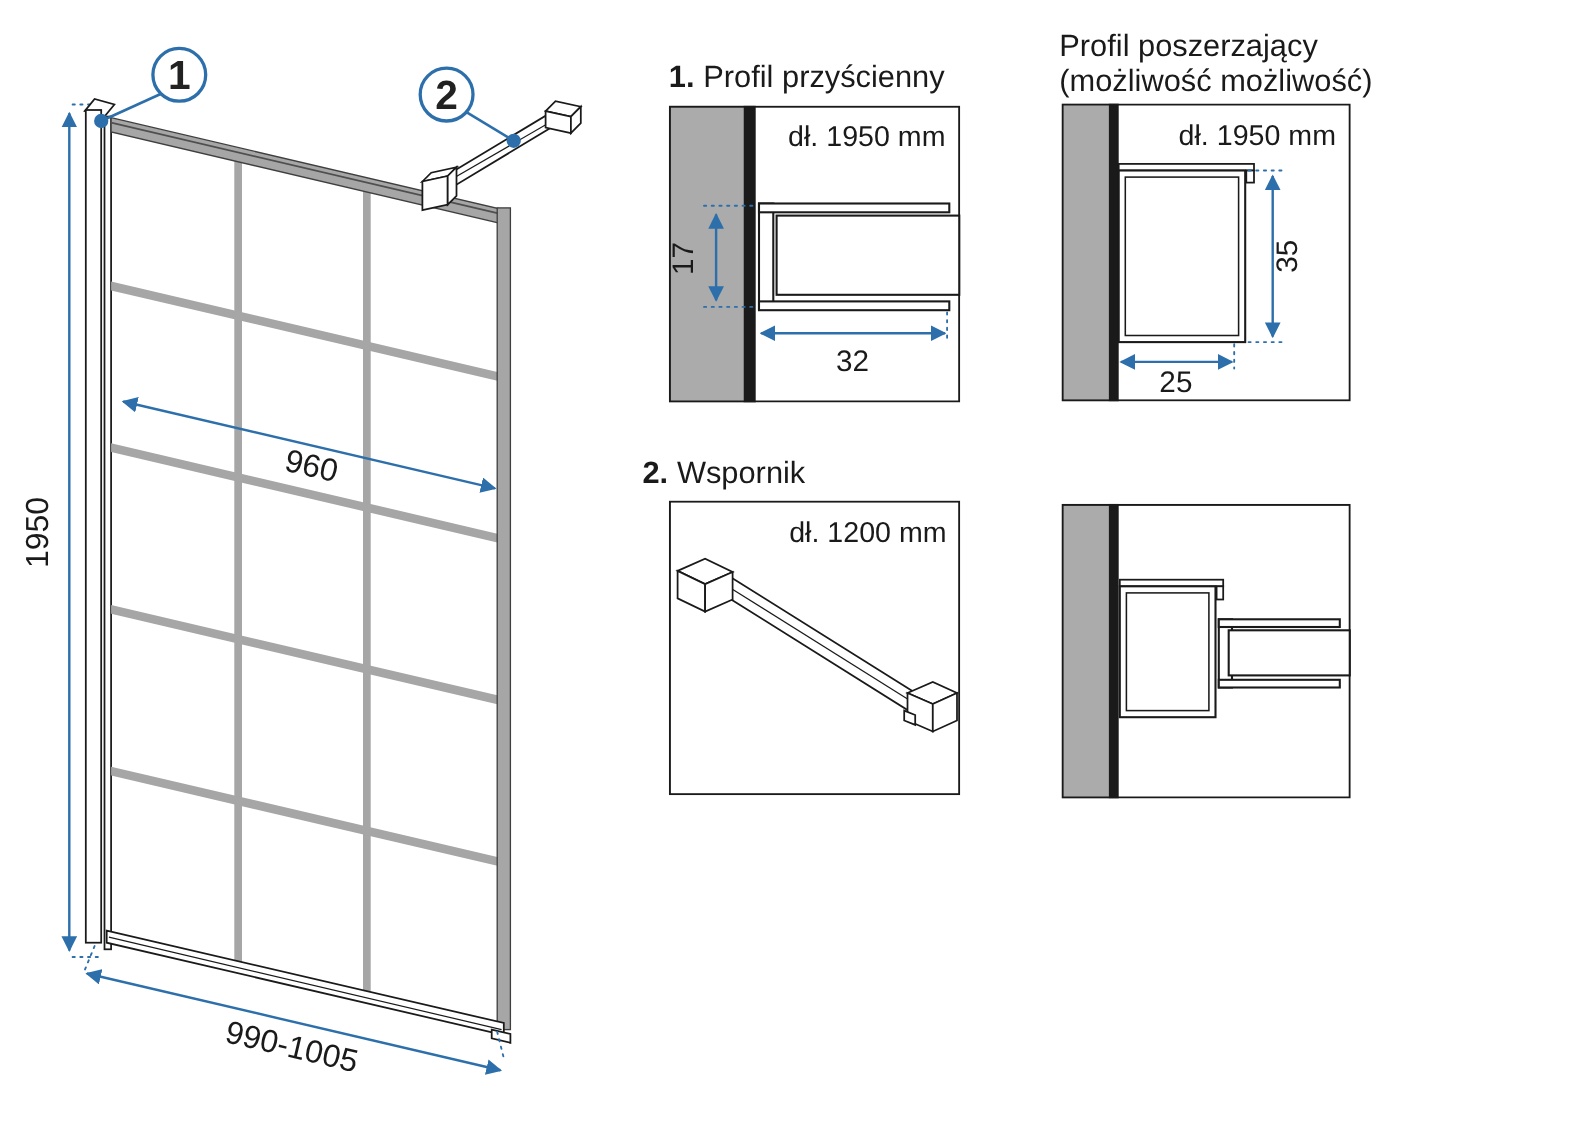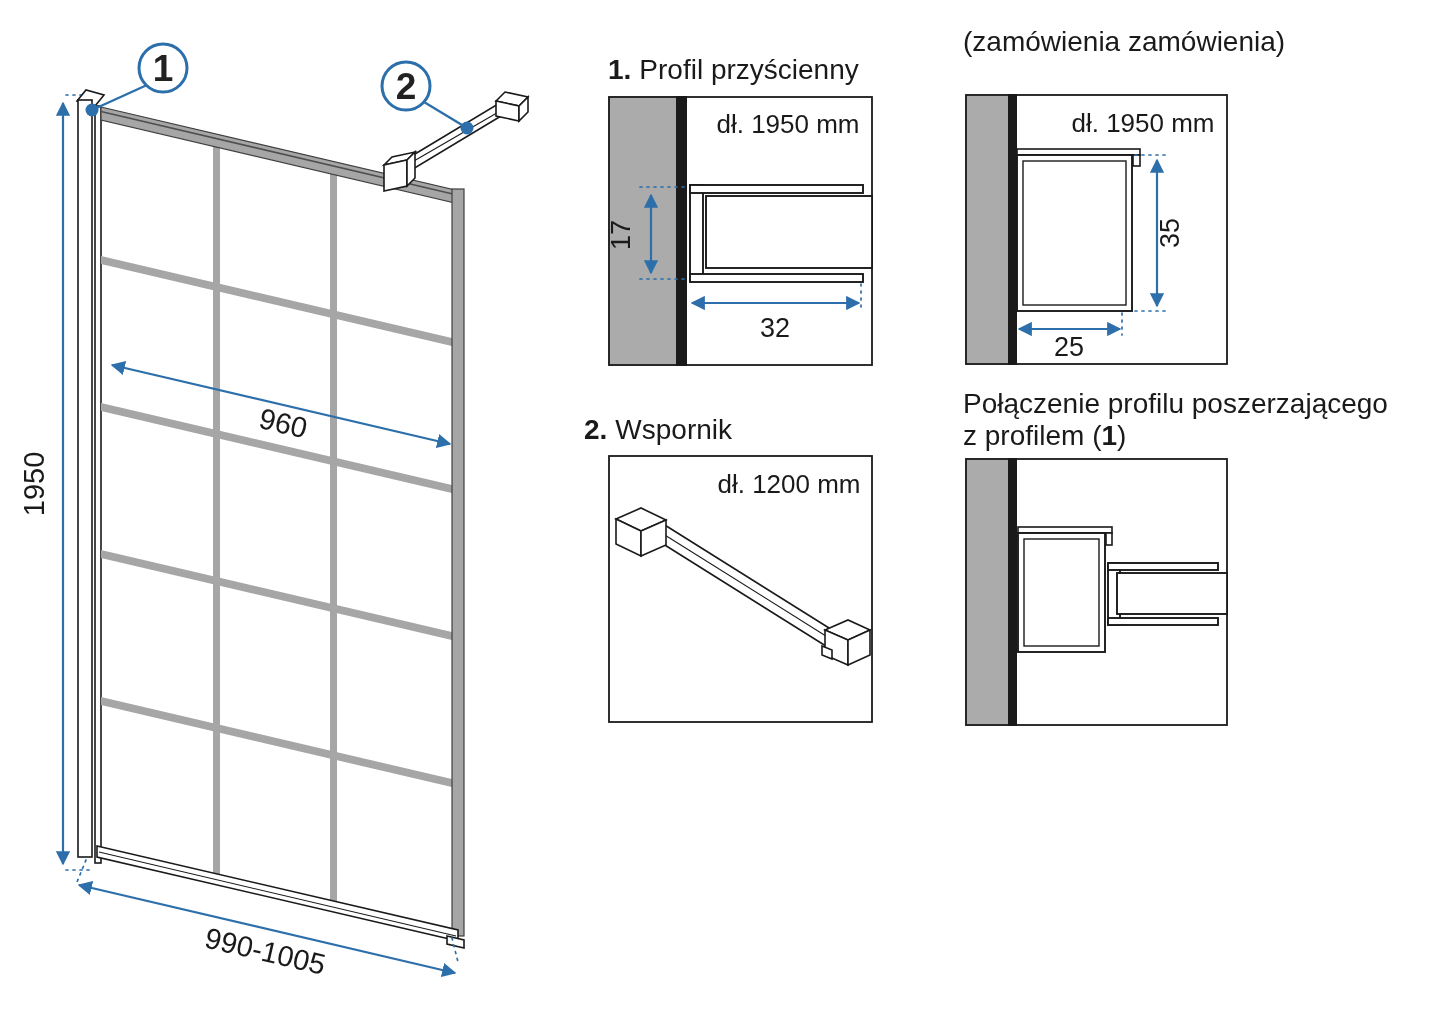--- a/index.html
+++ b/index.html
@@ -144,21 +144,22 @@
     </g>
     <g>
       <path class="dimdot" d="M253 188V212"></path>
       <line class="dimline" x1="84" y1="207" x2="251" y2="207" marker-start="url(#am1)" marker-end="url(#am1)"></line>
       <text class="dimtext" text-anchor="middle" x="167" y="241">32</text>
     </g>
     <rect class="border" x="1" y="1" width="263" height="268"></rect>
   </svg>
 
   <div class="abs title" style="left:963px;top:26px">
-    <div>(zamówienia zamówienia)</div>
+    <div>Profil poszerzający</div>
+    <div>(możliwość możliwość)</div>
   </div>
   <svg class="abs" style="left:965px;top:94px" width="263" height="271" viewBox="0 0 263 271">
     <defs>
       <marker id="am3" viewBox="0 0 10 10" refX="9" refY="5" markerWidth="6.5" markerHeight="6.5" orient="auto-start-reverse">
           <path d="M0 0L10 5L0 10z" class="blf"></path>
         </marker>
     </defs>
     <rect class="wallF" x="0" y="0" width="43" height="271"></rect>
     <rect class="stripeF" x="43" y="0" width="9" height="271"></rect>
     <text class="lenlabel" text-anchor="middle" x="178" y="38">dł. 1950 mm</text>
@@ -197,24 +198,20 @@
       <g>
         <polygon class="outl" points="217,175 240,165 262,175 240,185"></polygon>
         <polygon class="outl" points="217,175 240,185 240,210 217,200"></polygon>
         <polygon class="outl" points="240,185 262,175 262,200 240,210"></polygon>
         <polygon class="outl" points="214,191 224,195 224,204 214,200"></polygon>
       </g>
     </g>
     <rect class="border" x="1" y="1" width="263" height="266"></rect>
   </svg>
 
-  <div class="abs title" style="left:963px;top:388px">
-    <div>Połączenie profilu poszerzającego</div>
-    <div><span>z profilem (</span><b>1</b><span>)</span></div>
-  </div>
   <svg class="abs" style="left:965px;top:458px" width="263" height="268" viewBox="0 0 263 268">
     <rect class="wallF" x="0" y="0" width="43" height="268"></rect>
     <rect class="stripeF" x="43" y="0" width="9" height="268"></rect>
     <g>
       <rect class="outl" x="53" y="69" width="94" height="6"></rect>
       <rect class="outl" x="141" y="75" width="6" height="12"></rect>
       <rect class="outl2" x="53" y="75" width="87" height="119"></rect>
       <rect class="noin" x="59" y="81" width="75" height="107"></rect>
     </g>
     <g>

